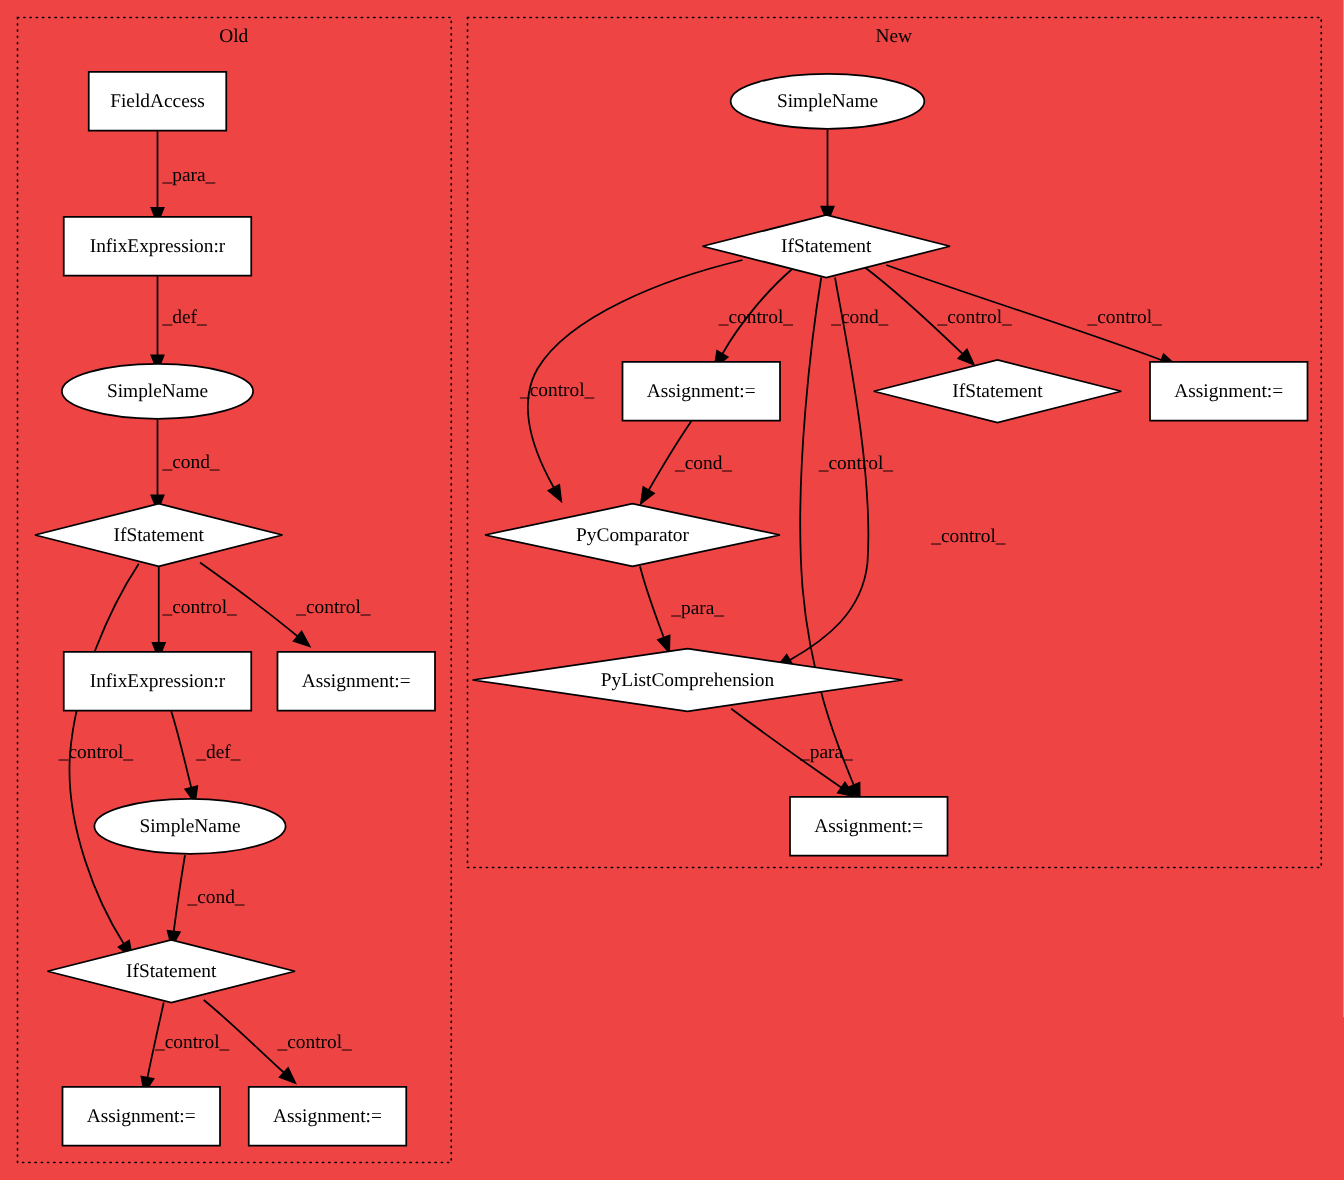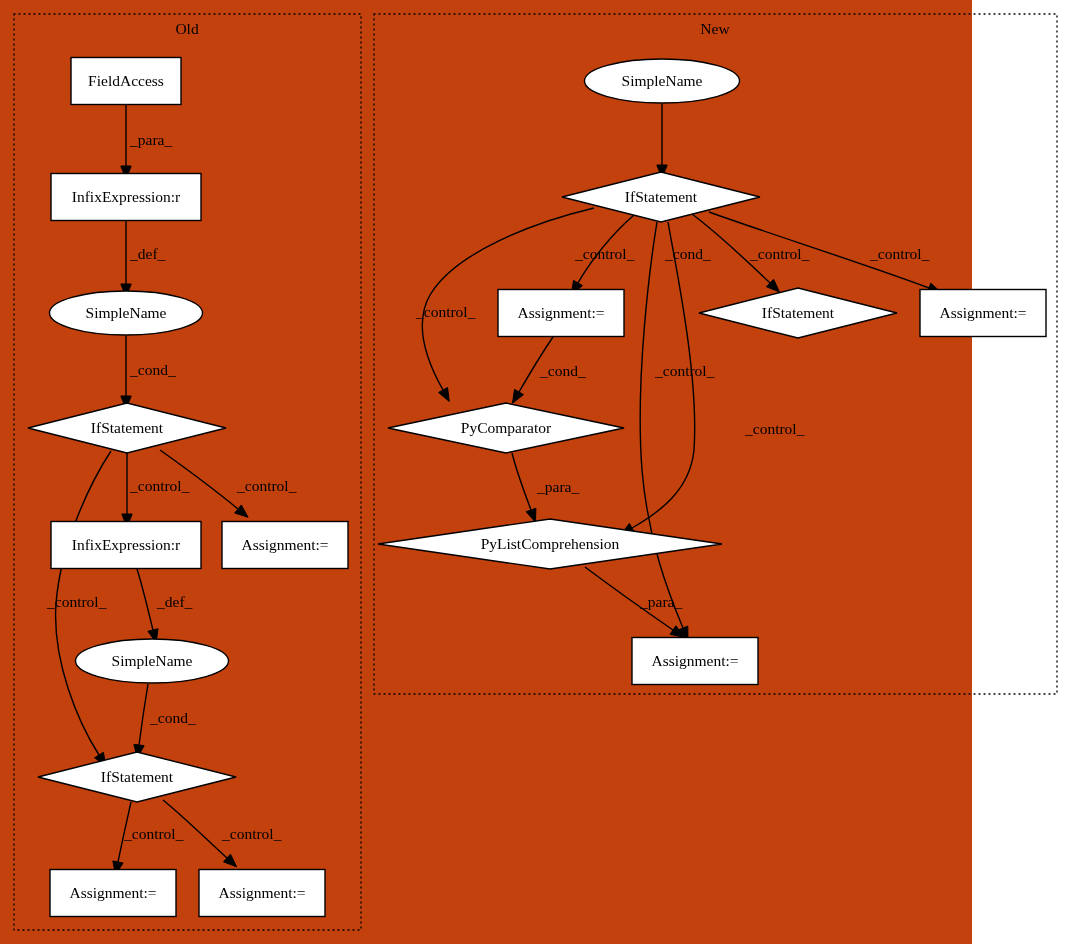--- a/index.html
+++ b/index.html
@@ -2,23 +2,23 @@
 <html><head>
 <meta charset="utf-8">
 <style>
   html, body {
     margin: 0;
     padding: 0;
     background: #ffffff;
   }
   #canvas-wrap {
     position: relative;
-    width: 972px;
+    width: 1075px;
     height: 944px;
-    background: #c2410c;
+    background: #ef4444;
     font-family: "Liberation Serif", "DejaVu Serif", serif;
   }
   svg#graph {
     display: block;
     width: 1075px;
     height: 944px;
   }
   .node-shape {
     fill: #ffffff;
     stroke: #000000;

